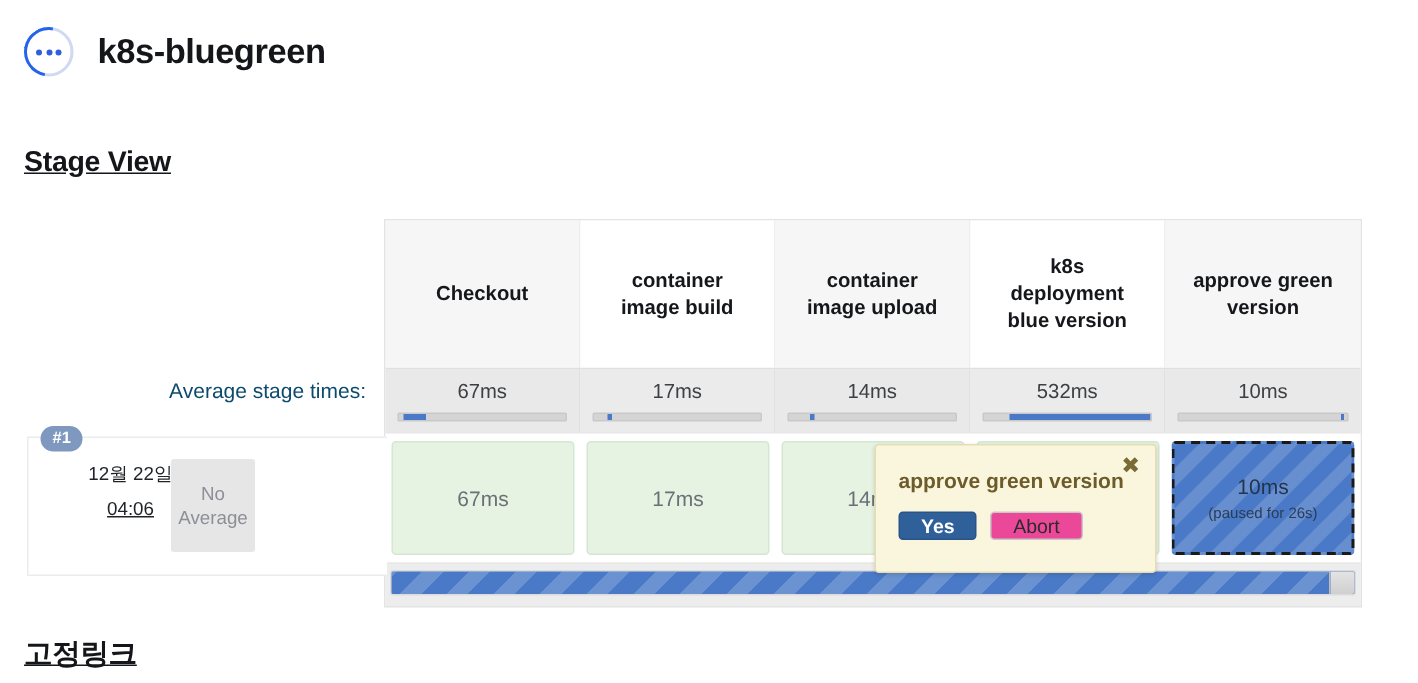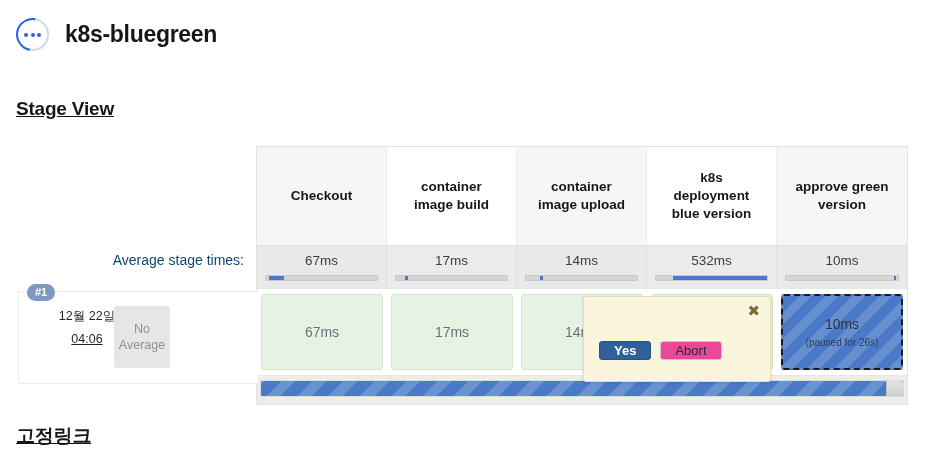--- a/index.html
+++ b/index.html
@@ -308,18 +308,19 @@
 <div id="build-row">
   <div id="build-badge">#1</div>
   <div id="build-meta">
     <div>12월 22일</div>
     <div id="build-time">04:06</div>
   </div>
   <div id="no-changes">No Average</div>
 </div>
 
 <div id="approval-popup">
+  <div id="popup-title">approve green version</div>
   <div id="popup-close">✖</div>
   <div id="popup-buttons">
     <div class="btn btn-yes">Yes</div>
     <div class="btn btn-abort">Abort</div>
   </div>
 </div>
 
 </body></html>

